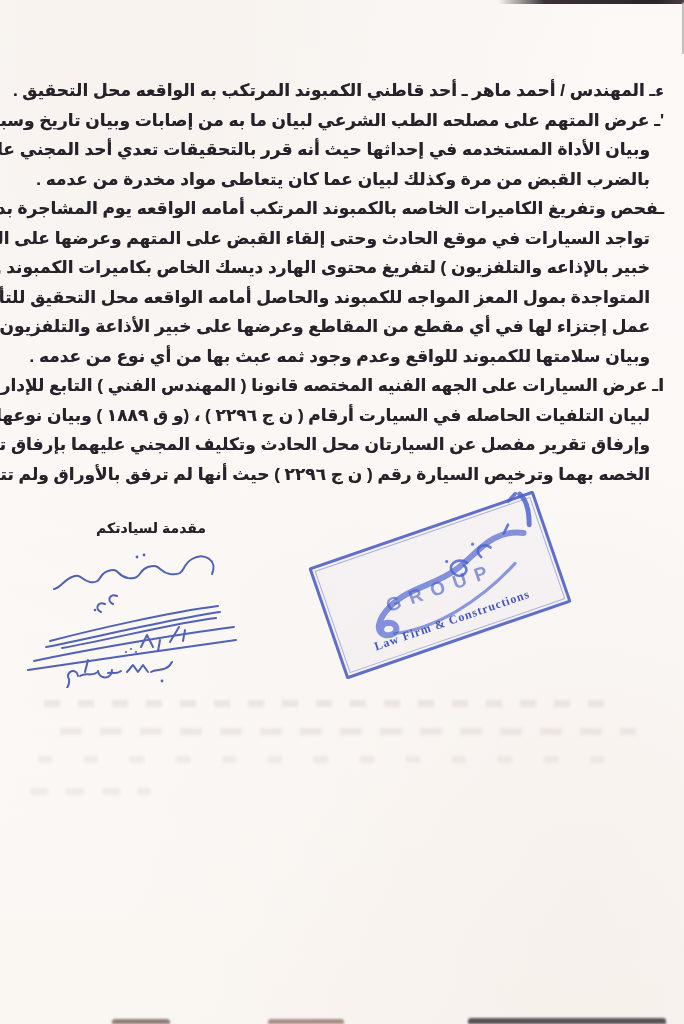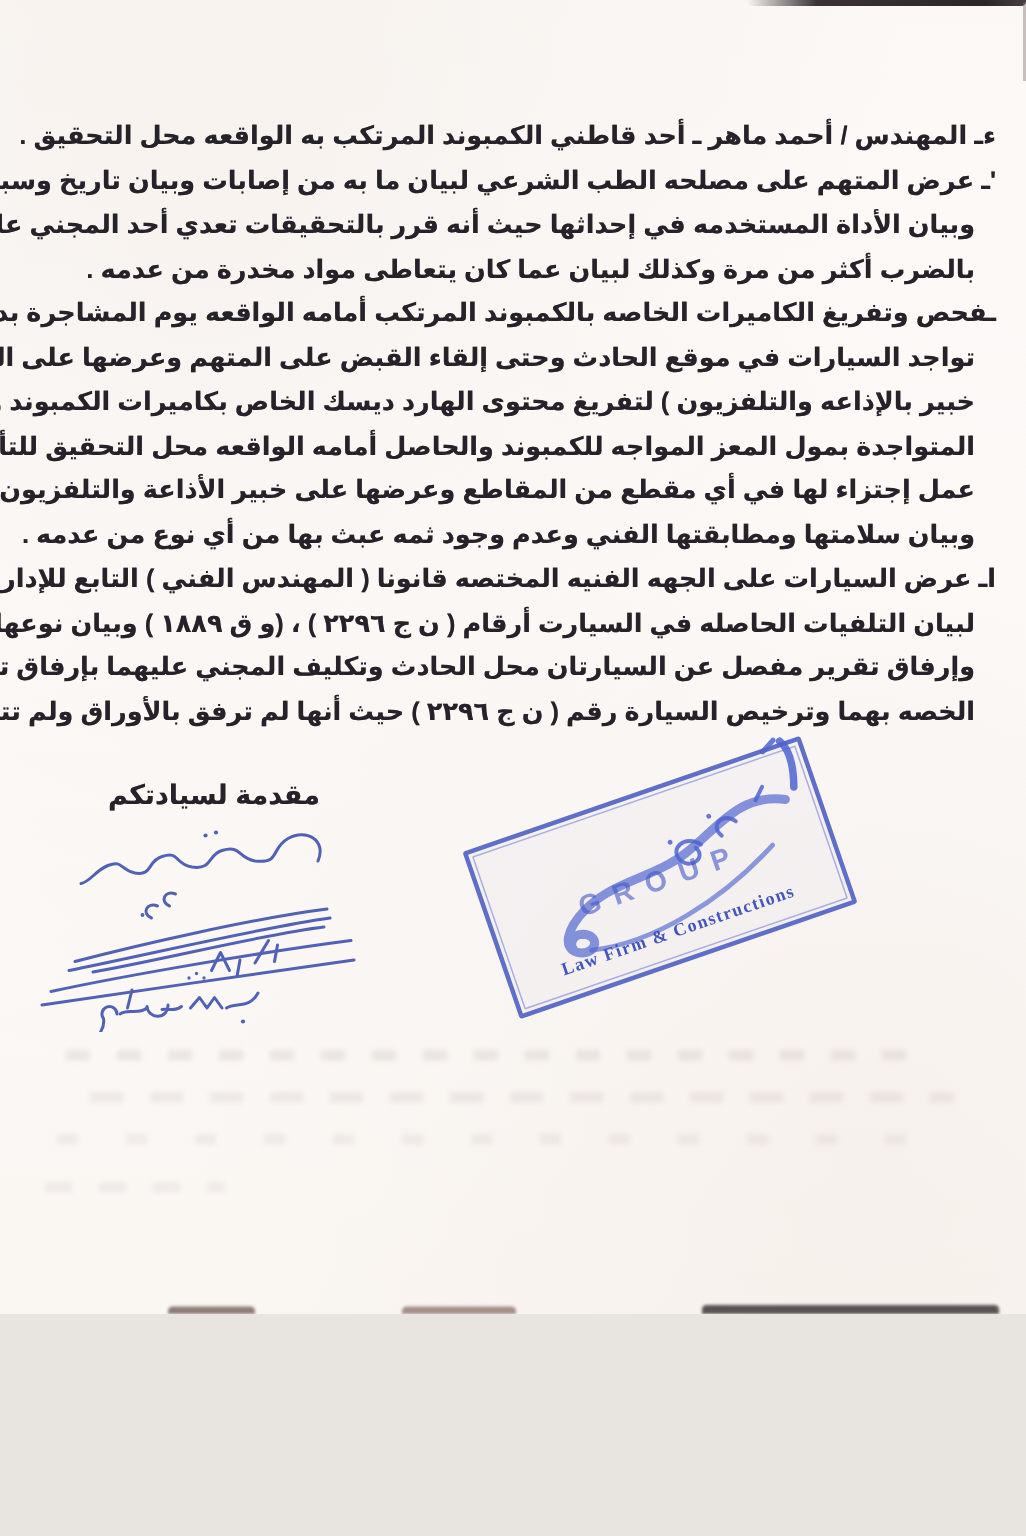--- a/index.html
+++ b/index.html
@@ -2,21 +2,21 @@
 <html lang="ar"><head>
 <meta charset="utf-8">
 <style>
   html,body{margin:0;padding:0;}
   body{
     width:684px;height:1024px;
     font-family:"Liberation Sans","DejaVu Sans",sans-serif;
     background:#e8e4e0;
   }
   .page{
-    position:relative;width:684px;height:876px;overflow:hidden;
+    position:relative;width:684px;height:1024px;overflow:hidden;
     background:
       radial-gradient(ellipse at 20% 10%, rgba(240,230,224,.35), transparent 60%),
       radial-gradient(ellipse at 85% 90%, rgba(238,226,220,.30), transparent 55%),
       linear-gradient(180deg,#fbf8f5 0%,#fdfbf9 45%,#faf6f2 100%);
   }
   
   .edge-top{
     position:absolute;left:498px;top:0;width:186px;height:4px;
     background:linear-gradient(to right, rgba(58,50,54,0), #3a3236 25%, #2b2529 85%, #463e42);
     border-radius:0 0 3px 3px;filter:blur(.4px);
@@ -35,24 +35,23 @@
     direction:rtl;text-align:right;
     font-size:17px;font-weight:700;line-height:29.5px;
     color:#26222a;letter-spacing:0;
     text-shadow:0 0 .4px rgba(38,34,42,.55);
   }
   .doc-text .line{white-space:nowrap;}
   .doc-text .cont{padding-right:14px;}
   
   .presented{
     position:absolute;left:60px;top:520px;width:146px;
-    direction:rtl;text-align:left;
-    font-size:18px;font-weight:700;color:#26222a;
+    direction:rtl;text-align:right;
+    font-size:14px;font-weight:700;color:#26222a;
     text-shadow:0 0 .4px rgba(38,34,42,.5);
-    margin-left:12px;
   }
   
   .signature{position:absolute;left:20px;top:544px;width:224px;height:144px;}
   .signature svg{display:block;}
   
   .stamp{
     position:absolute;left:321px;top:526px;width:238px;height:118px;
     transform:rotate(-19deg);
     border:3px solid rgba(62,82,190,.82);
     border-radius:2px;
@@ -97,27 +96,27 @@
 
 <div class="page">
 
   <div class="edge-top"></div>
   <div class="edge-right"></div>
 
   <div class="doc-text" dir="rtl">
     <div class="line">ءـ المهندس / أحمد ماهر ـ أحد قاطني الكمبوند المرتكب به الواقعه محل التحقيق .</div>
     <div class="line">'ـ عرض المتهم على مصلحه الطب الشرعي لبيان ما  به من إصابات وبيان تاريخ وسبب حدوثها</div>
     <div class="line cont">وبيان الأداة المستخدمه في إحداثها حيث أنه قرر بالتحقيقات تعدي أحد المجني عليهما على وجهه</div>
-    <div class="line cont">بالضرب أكثر من مرة وكذلك لبيان عما كان يتعاطى مواد مخدرة من عدمه .</div>
+    <div class="line cont">بالضرب القبض من مرة وكذلك لبيان عما كان يتعاطى مواد مخدرة من عدمه .</div>
     <div class="line">ـفحص وتفريغ الكاميرات الخاصه بالكمبوند المرتكب أمامه الواقعه يوم المشاجرة بدايه من بدايه</div>
     <div class="line cont">تواجد السيارات في موقع الحادث وحتى إلقاء القبض على المتهم وعرضها على الجهه الفنيه (</div>
     <div class="line cont">خبير بالإذاعه والتلفزيون ) لتفريغ محتوى الهارد ديسك الخاص بكاميرات الكمبوند وكذلك الكاميرات</div>
     <div class="line cont">المتواجدة بمول المعز المواجه للكمبوند والحاصل أمامه الواقعه محل التحقيق للتأكد من أنه لم يتم</div>
     <div class="line cont">عمل إجتزاء لها في أي مقطع من المقاطع وعرضها على خبير الأذاعة والتلفزيون لفحص ذلك</div>
-    <div class="line cont">وبيان سلامتها ومطابقتها الفني وعدم وجود ثمه عبث بها من أي نوع من عدمه .</div>
+    <div class="line cont">وبيان سلامتها للكمبوند للواقع وعدم وجود ثمه عبث بها من أي نوع من عدمه .</div>
     <div class="line">اـ عرض السيارات على الجهه الفنيه المختصه قانونا ( المهندس الفني ) التابع للإدارة العامه للمرور</div>
     <div class="line cont">لبيان التلفيات الحاصله في السيارت أرقام ( ن ج ٢٢٩٦ ) ، (و ق ١٨٨٩ ) وبيان نوعها وقيمتها</div>
     <div class="line cont">وإرفاق تقرير مفصل عن السيارتان محل الحادث وتكليف المجني عليهما بإرفاق تراخيص القيادة</div>
     <div class="line cont">الخصه بهما وترخيص السيارة رقم ( ن ج ٢٢٩٦ ) حيث أنها لم ترفق بالأوراق ولم تتم الإشارة</div>
   </div>
 
   <div class="presented">مقدمة لسيادتكم</div>
 
   <div class="signature">
     <span class="sr-only">١/١٨</span>

